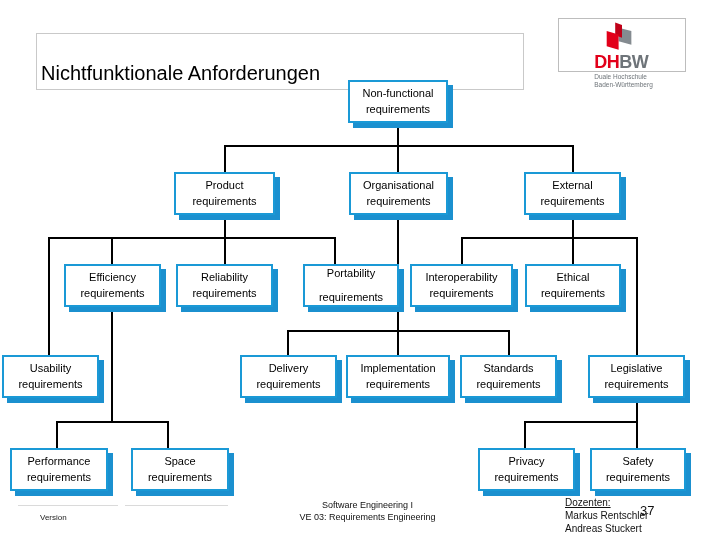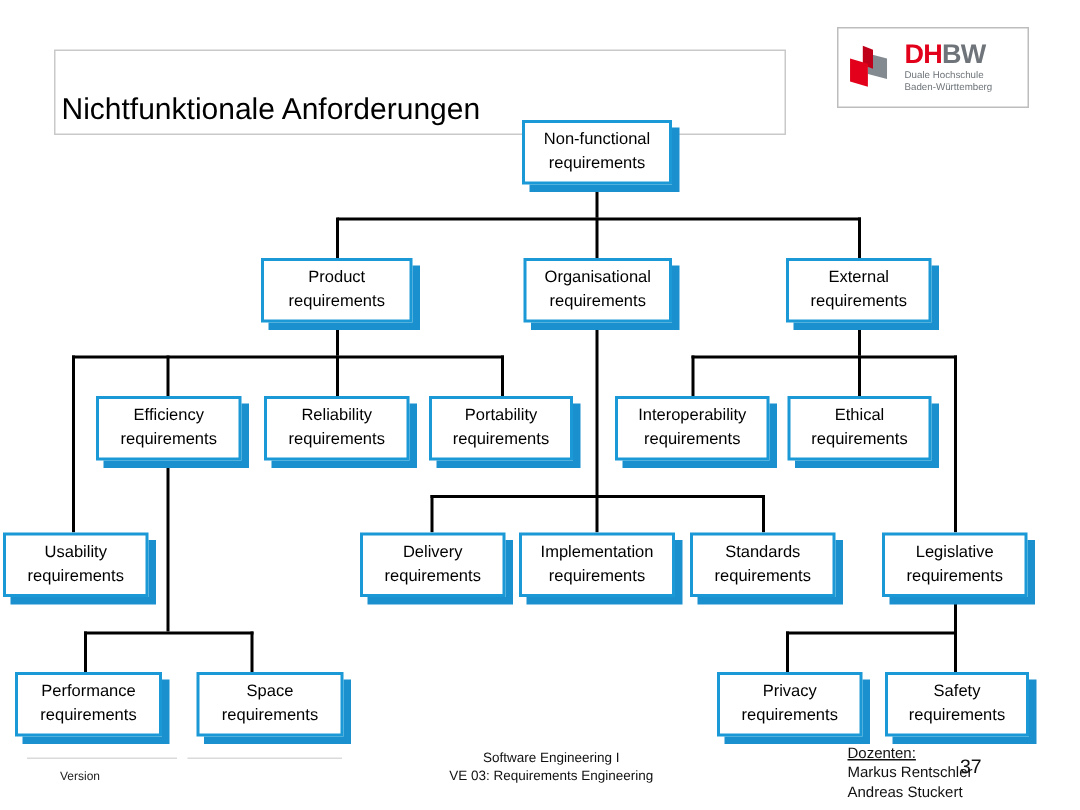--- a/index.html
+++ b/index.html
@@ -14,21 +14,21 @@
   .title-box {
     position:absolute; left:36px; top:13px; width:488px; height:57px;
     border:1px solid #c9c9c9; box-sizing:border-box;
     display:flex; align-items:flex-end; padding:0 0 4px 4px;margin-top:20px;
   }
   .title-text { font-size:20px; color:#000; white-space:nowrap; }
 
   .logo-box {
     position:absolute; left:558px; top:18px; width:128px; height:54px;
     border:1px solid #bdbdbd; box-sizing:border-box;
-    display:flex; align-items:center; padding:2px 3px 2px 6px;
+    display:flex; align-items:center; padding:2px 3px 2px 6px;flex-direction:column;
   }
   .logo-mark { width:34px; height:32px; flex:0 0 auto; margin-right:4px; }
   .logo-texts { display:flex; flex-direction:column; line-height:1; }
   .logo-word { font-size:18px; font-weight:bold; letter-spacing:-0.5px; }
   .logo-word .dh { color:#e2001a; }
   .logo-word .bw { color:#6e7479; }
   .logo-sub { font-size:6.5px; color:#6e7479; line-height:1.25; margin-top:2px; }
 
   
   .node {
@@ -132,21 +132,21 @@
   </div>
 
   <div class="node" style="left:64px;top:264px;width:93px;">
     <span>Efficiency</span>
     <span>requirements</span>
   </div>
   <div class="node" style="left:176px;top:264px;width:93px;">
     <span>Reliability</span>
     <span>requirements</span>
   </div>
-  <div class="node" style="left:286px;top:264px;width:92px;">
+  <div class="node" style="left:303px;top:264px;width:92px;justify-content:space-between;">
     <span>Portability</span>
     <span>requirements</span>
   </div>
   <div class="node" style="left:410px;top:264px;width:99px;">
     <span>Interoperability</span>
     <span>requirements</span>
   </div>
   <div class="node" style="left:525px;top:264px;width:92px;">
     <span>Ethical</span>
     <span>requirements</span>

